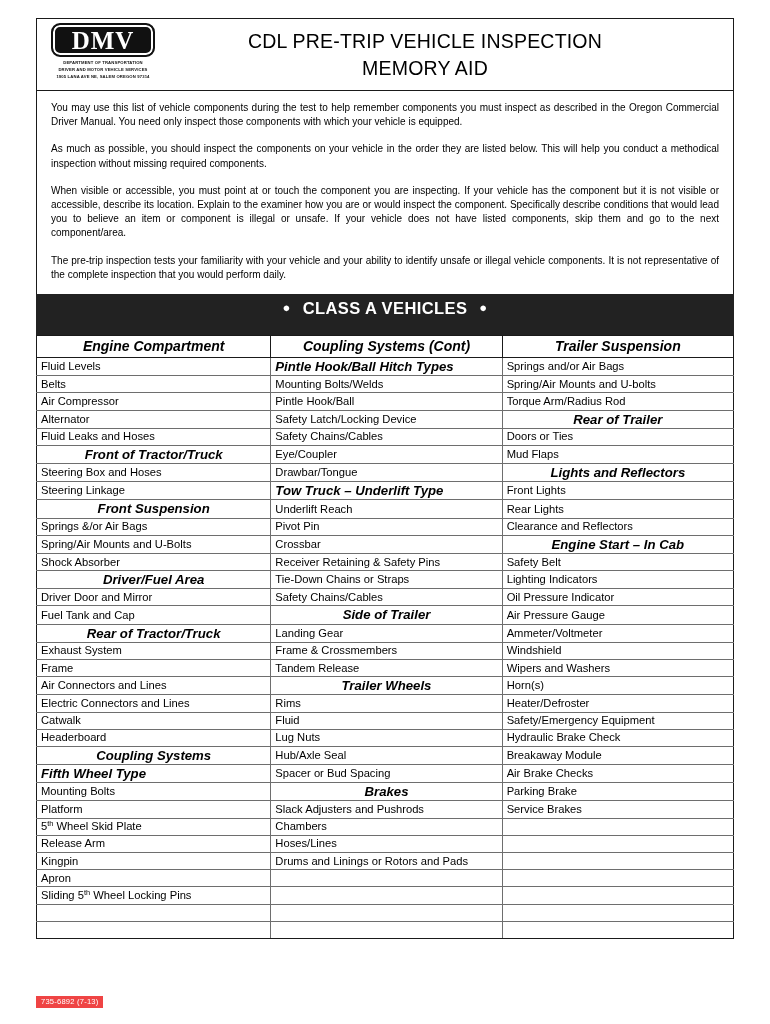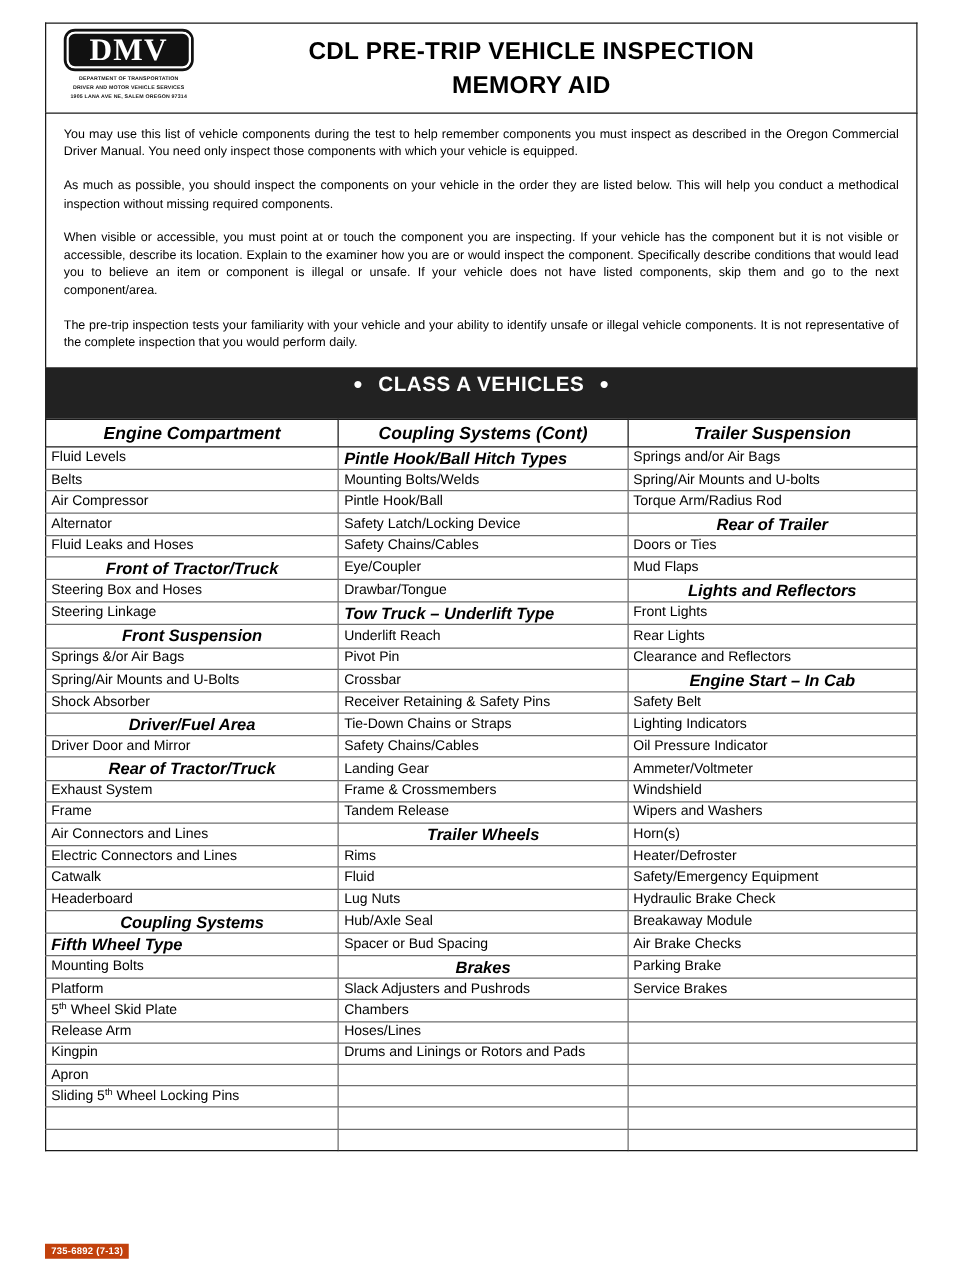--- a/index.html
+++ b/index.html
@@ -77,21 +77,21 @@
   .title-cell {
     flex: 1 1 auto;
     display: flex;
     flex-direction: column;
     align-items: center;
     justify-content: center;
     padding-right: 50px;
   }
   .title-line {
     font-size: 19.5px;
-    font-weight: bold;
+    font-weight: normal;
     letter-spacing: 0.2px;
     line-height: 1.38;
     text-align: center;
     white-space: nowrap;
   }
 
   
   .intro {
     border: 1px solid #1a1a1a;
     border-bottom: none;
@@ -188,24 +188,24 @@
   }
 
   
   .footer {
     position: absolute;
     left: 36px;
     bottom: 16px;
   }
   .form-number {
     display: inline-block;
-    background: #c2410c;
+    background: #ef4444;
     color: #ffffff;
     font-size: 7.6px;
-    font-weight: bold;
+    font-weight: normal;
     letter-spacing: 0.2px;
     padding: 2px 5px 2px 5px;
     line-height: 1;
   }
 </style>
 </head>
 <body>
 
 <div class="page">
 
@@ -406,20 +406,31 @@
           </td>
           <td>
             <span class="cell">Safety Chains/Cables</span>
           </td>
           <td>
             <span class="cell">Oil Pressure Indicator</span>
           </td>
         </tr>
         <tr>
           <td>
+            <span class="cell">Fuel Tank and Cap</span>
+          </td>
+          <td>
+            <span class="cell head">Side of Trailer</span>
+          </td>
+          <td>
+            <span class="cell">Air Pressure Gauge</span>
+          </td>
+        </tr>
+        <tr>
+          <td>
             <span class="cell head">Rear of Tractor/Truck</span>
           </td>
           <td>
             <span class="cell">Landing Gear</span>
           </td>
           <td>
             <span class="cell">Ammeter/Voltmeter</span>
           </td>
         </tr>
         <tr>

